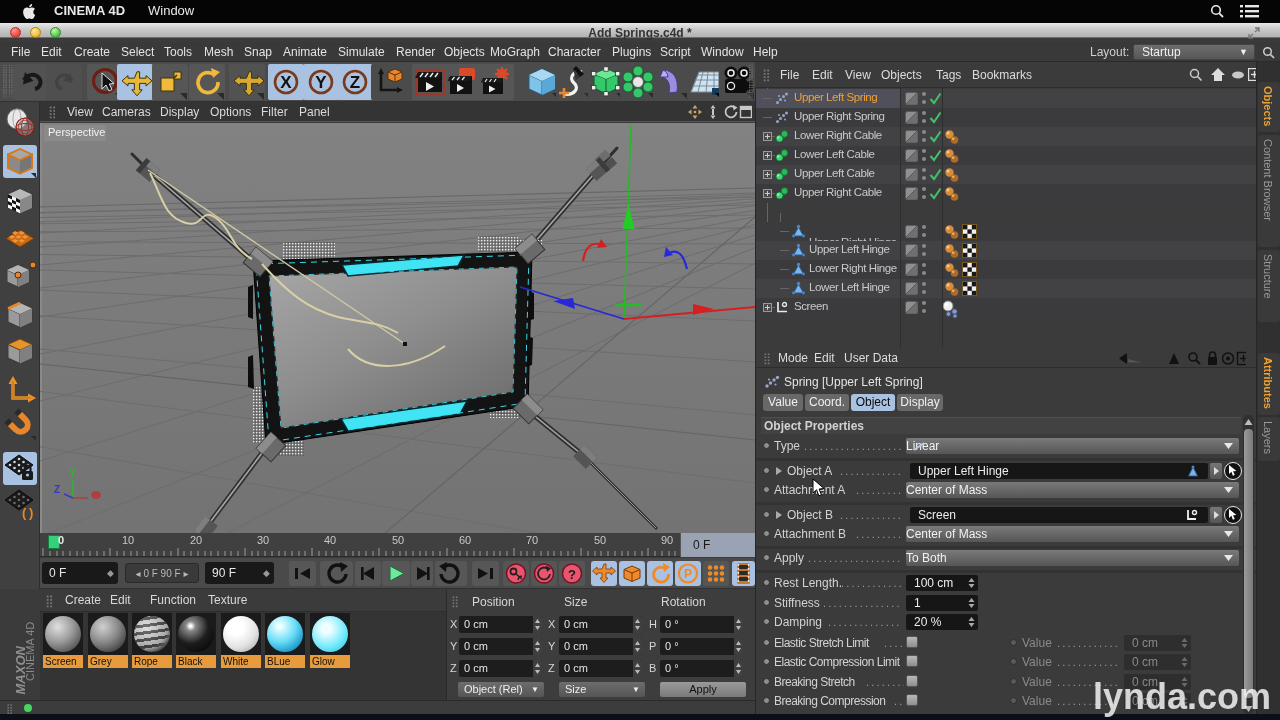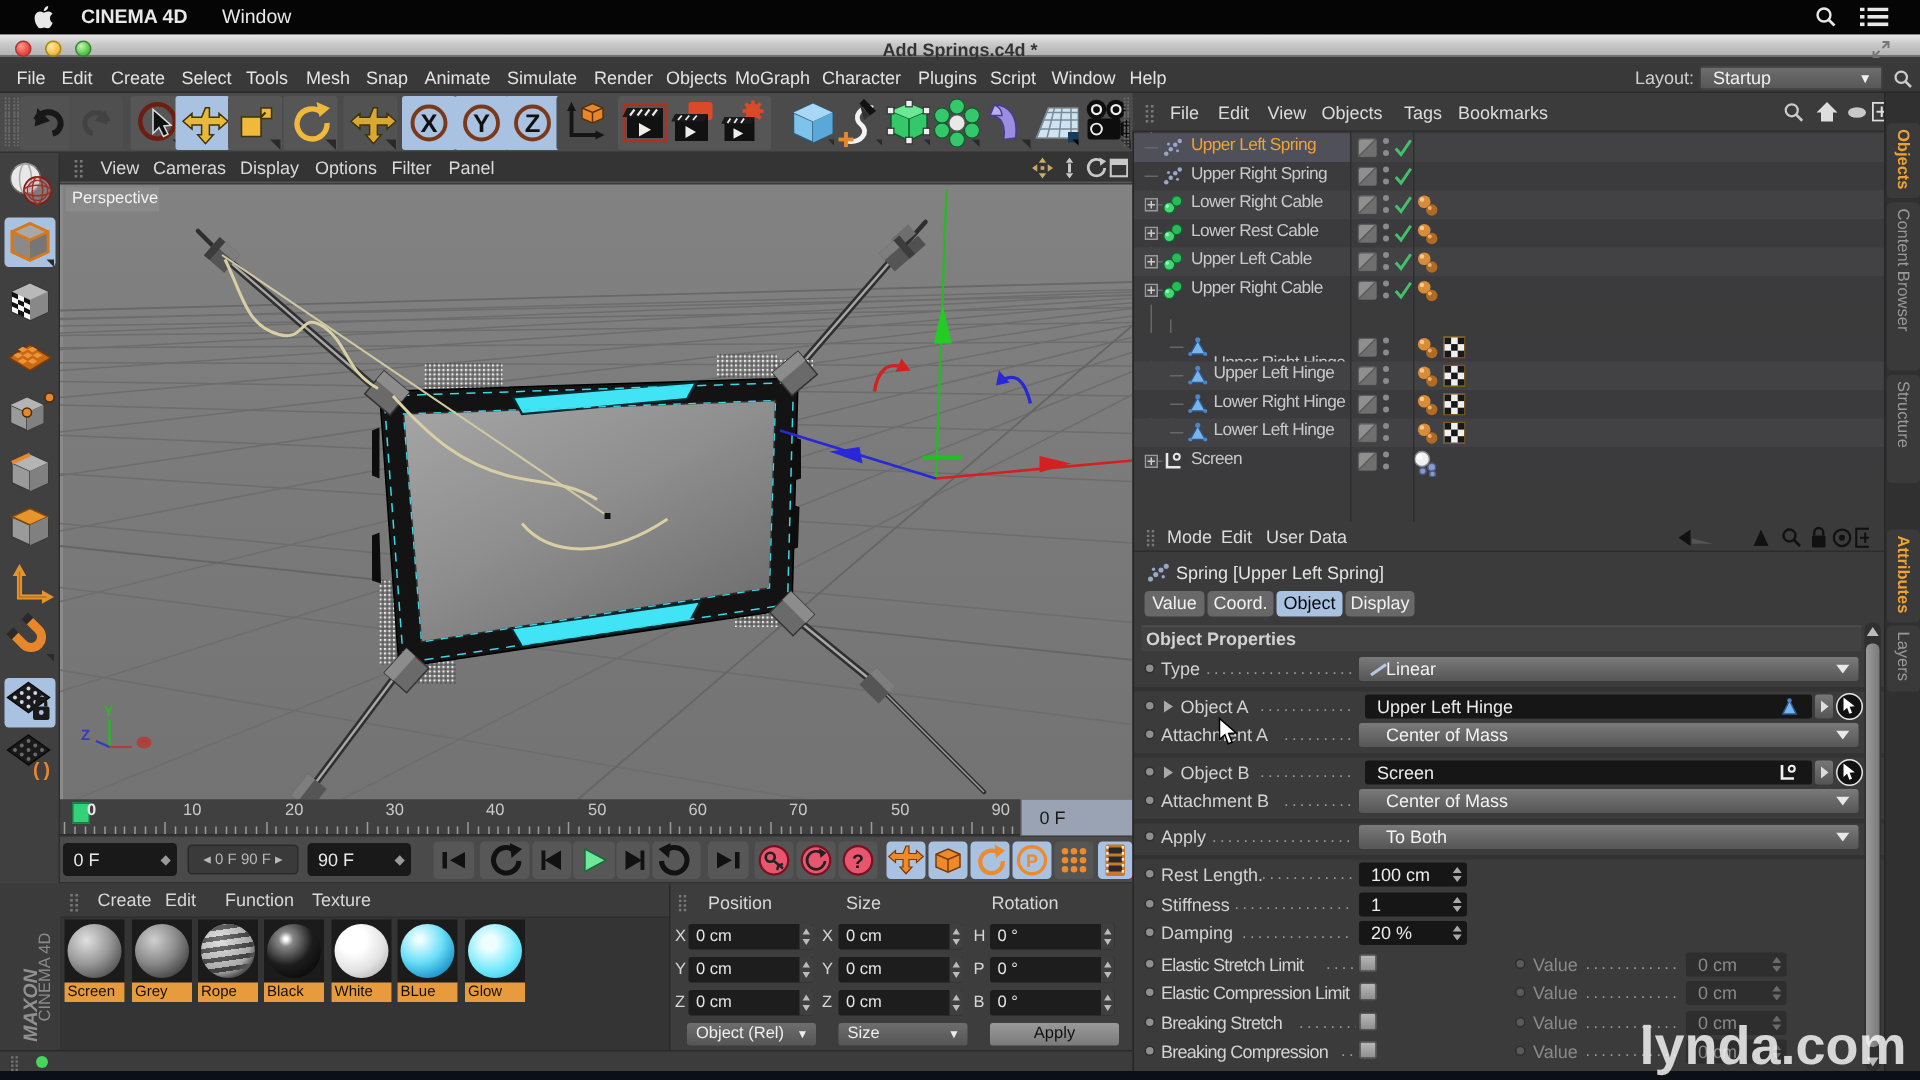--- a/index.html
+++ b/index.html
@@ -44,21 +44,21 @@
 #status{left:0;top:700px;width:755px;height:14px;background:#3c3c3c;border-top:1px solid #2a2a2a}
 #bottomstrip{left:0;top:714px;width:1280px;height:6px;background:#0b1018}
 
 #ompanel{left:755px;top:88px;width:502px;height:260px;background:#3b3b3b;border-left:1px solid #262626}
 #ommenu{left:755px;top:62px;width:502px;height:26px;background:#3b3b3b;border-bottom:1px solid #2d2d2d;color:#dcdcdc;font-size:12px}
 #ommenu span{position:absolute;top:6px}
 .orow{position:absolute;left:0;width:502px;height:19px;font-size:11.5px;color:#cccccc}
 .orow .nm{position:absolute;top:2px;letter-spacing:-0.4px}
 #ampanel{left:755px;top:348px;width:502px;height:366px;background:#3b3b3b;border-left:1px solid #262626}
 .atab{position:absolute;top:0;height:17px;background:#686868;border-radius:3px;color:#f0f0f0;font-size:12px;text-align:center;line-height:17px}
-.drop{position:absolute;height:16px;background:linear-gradient(#7a7a7a,#565656);border-radius:2px;color:#f2f2f2;font-size:12px;line-height:16px;padding-left:18px}
+.drop{position:absolute;height:16px;background:linear-gradient(#7a7a7a,#565656);border-radius:2px;color:#f2f2f2;font-size:12px;line-height:16px;padding-left:0}
 .darkf{position:absolute;height:16px;background:#161616;border-radius:2px;color:#ececec;font-size:12px;line-height:16px;padding-left:8px}
 
 #tabstrip{left:1256px;top:62px;width:24px;height:652px;background:#303030;border-left:1px solid #262626}
 .vtab{position:absolute;left:1px;width:22px;background:#3a3a3a;border-radius:3px;color:#9a9a9a;font-size:11px}
 .vtab span{display:block;white-space:nowrap}
 
 #wm{left:1093px;top:676px;font-size:36px;font-weight:bold;color:rgba(250,250,250,.82);letter-spacing:0px}
 </style></head>
 <body>
 
@@ -1122,21 +1122,21 @@
         <line x1="4.5" y1="2" x2="4.5" y2="7" stroke="#ccc"></line>
       </svg>
       <div class="abs" style="left:16px;top:9px;width:3px;height:1px;background:#666"></div>
       <svg class="abs" style="left:19px;top:3px" width="14" height="13">
         <g stroke="#0a6a30" stroke-width="0.8">
           <circle cx="4.5" cy="8.5" r="3.6" fill="#44d474"></circle>
           <circle cx="9.5" cy="4" r="3.4" fill="#2ab858"></circle>
           <circle cx="3.2" cy="7.4" r="1.2" fill="#9af0b8" stroke="none"></circle>
         </g>
       </svg>
-      <span class="nm" style="left:38px;color:#c9c9c9;">Lower Rest Cable</span>
+      <span class="nm" style="left:38px;color:#c9c9c9;">Lower Left Cable</span>
       <svg class="abs" style="left:149px;top:3px" width="13" height="13">
         <rect x="0.5" y="0.5" width="12" height="12" rx="2" fill="#8f8f8f" stroke="#5a5a5a"></rect>
         <path d="M0.5 12.5 L12.5 0.5 L12.5 12.5 Z" fill="#6f6f6f"></path>
         <line x1="1" y1="12" x2="12" y2="1" stroke="#5a5a5a"></line>
       </svg>
       <div class="abs" style="left:166px;top:3px;width:4px;height:4px;border-radius:50%;background:#8a8a8a"></div>
       <div class="abs" style="left:166px;top:11px;width:4px;height:4px;border-radius:50%;background:#8a8a8a"></div>
       <svg class="abs" style="left:173px;top:3px" width="13" height="13">
         <path d="M1.5 7 L5 11 L11.5 1.5" fill="none" stroke="#42c06a" stroke-width="2"></path>
       </svg>

